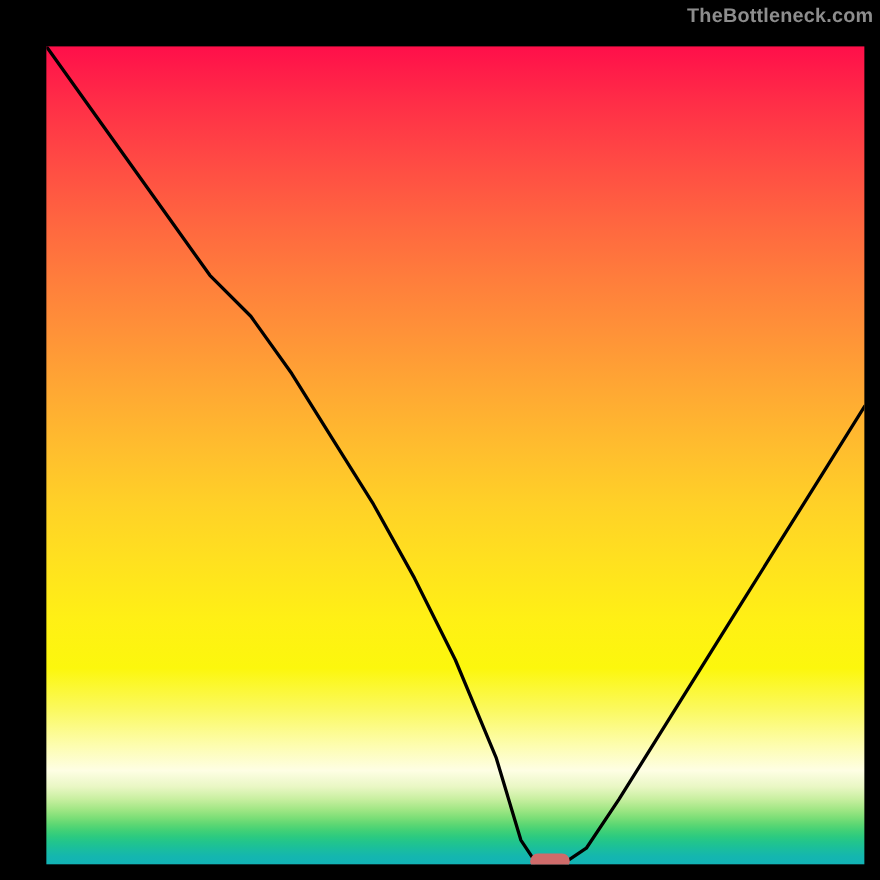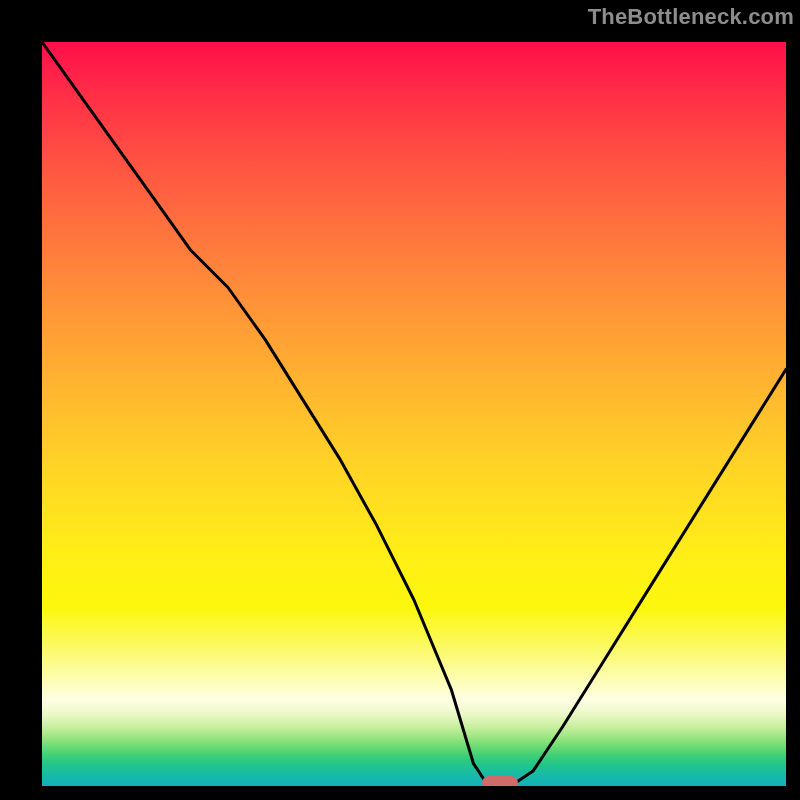--- a/index.html
+++ b/index.html
@@ -84,21 +84,21 @@
     width: 36px;
     height: 14px;
     border-radius: 7px;
     background: #cf6b6a;
   }
   .watermark {
     position: absolute;
     top: 4px;
     right: 6px;
     font-family: Arial, Helvetica, sans-serif;
-    font-size: 22px;
+    font-size: 18px;
     font-weight: 600;
     color: #8d8d8d;
     letter-spacing: 0.2px;
   }
 </style>
 </head>
 <body>
 
 <div class="frame">
   <div class="plot">

